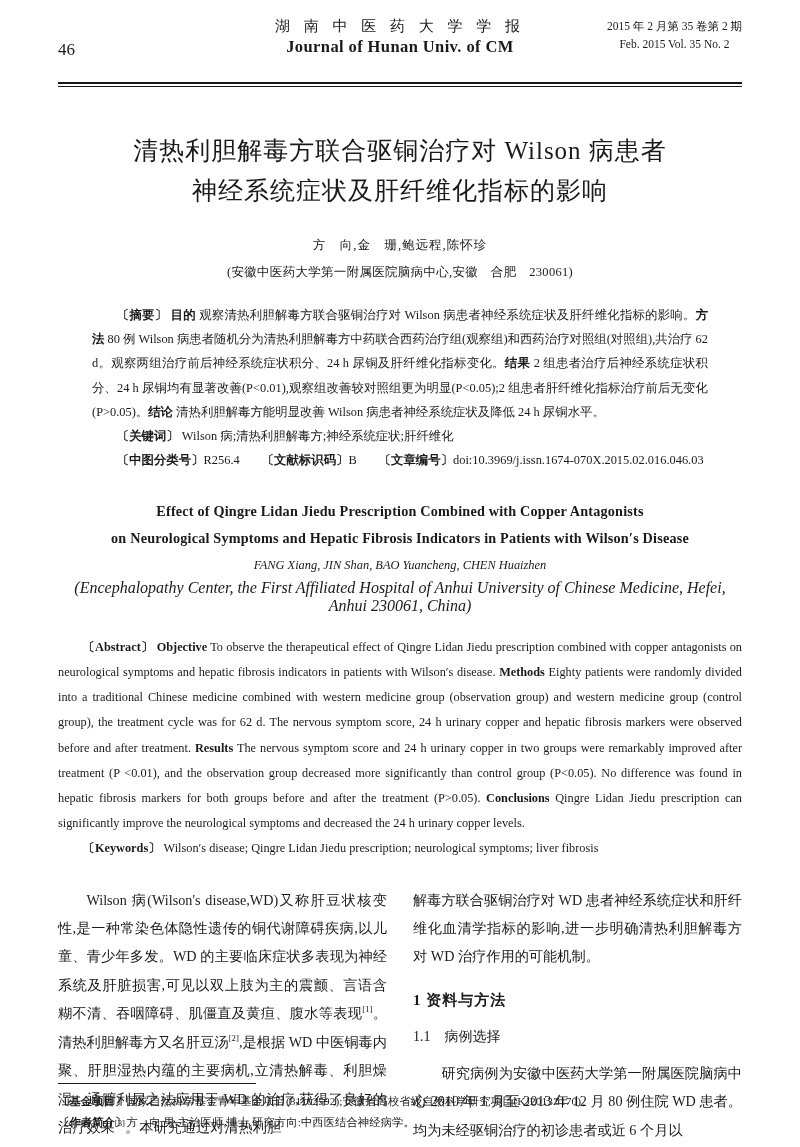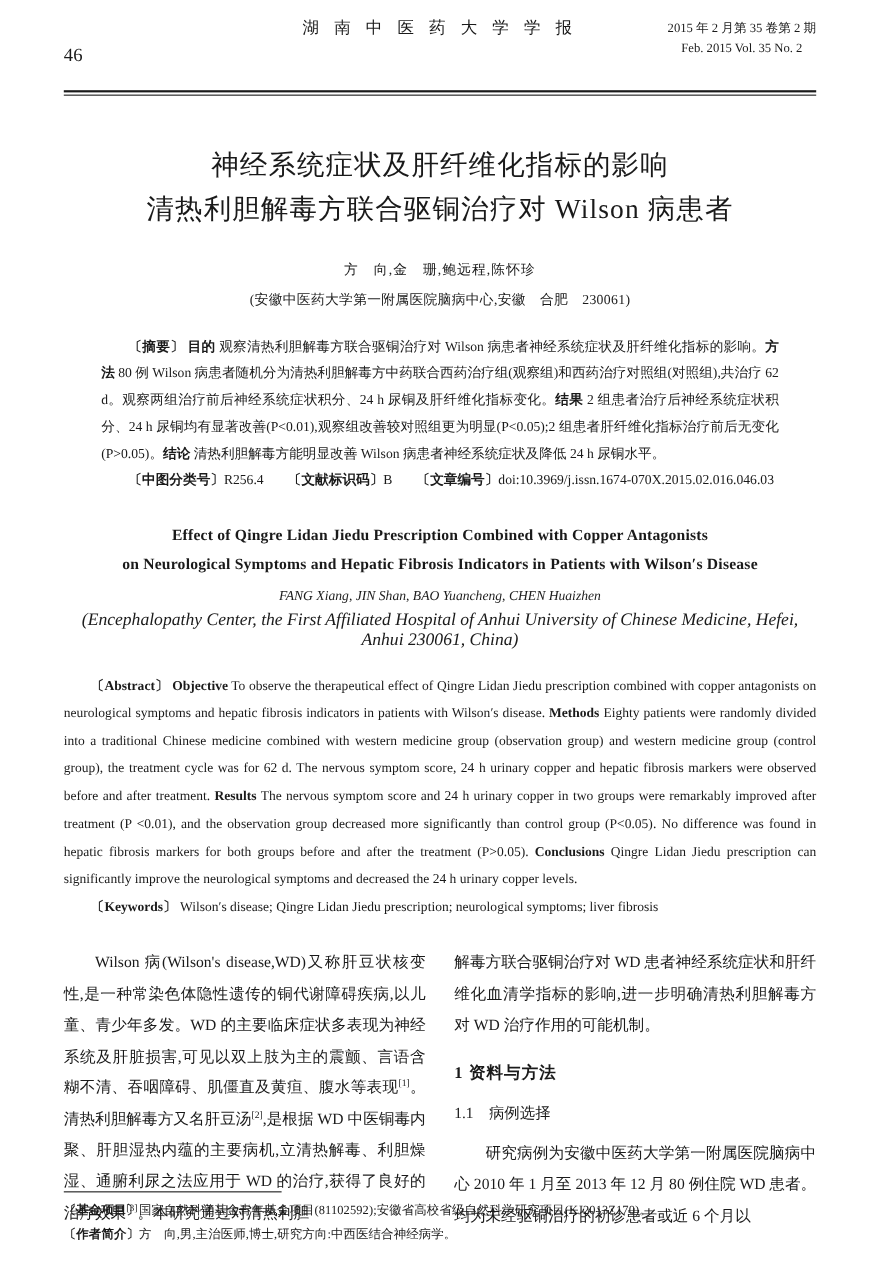--- a/index.html
+++ b/index.html
@@ -196,37 +196,39 @@
 </style>
 </head>
 <body>
 
 <div class="page">
 
   <div class="runhead">
     <div class="runhead-left">46</div>
     <div class="runhead-center">
       <div class="journal-cn">湖 南 中 医 药 大 学 学 报</div>
+      <div class="journal-en">Journal of Hunan Univ. of CM</div>
     </div>
     <div class="runhead-right">
       <div>2015 年 2 月第 35 卷第 2 期</div>
       <div>Feb. 2015  Vol. 35  No. 2</div>
     </div>
   </div>
   <div class="rule-double"></div>
 
   <div class="title-block">
+    <div class="title-cn">清热利胆解毒方联合驱铜治疗对 Wilson 病患者</div>
     <div class="title-cn">神经系统症状及肝纤维化指标的影响</div>
-    <div class="title-cn">清热利胆解毒方联合驱铜治疗对 Wilson 病患者</div>
     <div class="authors-cn">方　向,金　珊,鲍远程,陈怀珍</div>
     <div class="affil-cn">(安徽中医药大学第一附属医院脑病中心,安徽　合肥　230061)</div>
   </div>
 
   <div class="abs-cn">
     <p class="indent2"><span class="b">〔摘要〕</span> <span class="b">目的</span> <span>观察清热利胆解毒方联合驱铜治疗对 Wilson 病患者神经系统症状及肝纤维化指标的影响。</span><span class="b">方法</span> <span>80 例 Wilson 病患者随机分为清热利胆解毒方中药联合西药治疗组(观察组)和西药治疗对照组(对照组),共治疗 62 d。观察两组治疗前后神经系统症状积分、24 h 尿铜及肝纤维化指标变化。</span><span class="b">结果</span> <span>2 组患者治疗后神经系统症状积分、24 h 尿铜均有显著改善(P&lt;0.01),观察组改善较对照组更为明显(P&lt;0.05);2 组患者肝纤维化指标治疗前后无变化(P&gt;0.05)。</span><span class="b">结论</span> <span>清热利胆解毒方能明显改善 Wilson 病患者神经系统症状及降低 24 h 尿铜水平。</span></p>
+    <p class="indent2 kw-line"><span class="b">〔关键词〕</span> <span>Wilson 病;清热利胆解毒方;神经系统症状;肝纤维化</span></p>
     <p class="indent2 clc-line"><span class="b">〔中图分类号〕</span><span>R256.4</span><span class="b sp-l">〔文献标识码〕</span><span>B</span><span class="b sp-l">〔文章编号〕</span><span>doi:10.3969/j.issn.1674-070X.2015.02.016.046.03</span></p>
   </div>
 
   <div class="title-en">Effect of Qingre Lidan Jiedu Prescription Combined with Copper Antagonists</div>
   <div class="title-en" style="margin-top:0">on Neurological Symptoms and Hepatic Fibrosis Indicators in Patients with Wilson′s Disease</div>
   <div class="authors-en">FANG Xiang, JIN Shan, BAO Yuancheng, CHEN Huaizhen</div>
   <div class="affil-en">(Encephalopathy Center, the First Affiliated Hospital of Anhui University of Chinese Medicine, Hefei, Anhui 230061, China)</div>
 
   <div class="abs-en">
     <p class="indent2"><span class="b">〔Abstract〕</span> <span class="b">Objective</span> <span>To observe the therapeutical effect of Qingre Lidan Jiedu prescription combined with copper antagonists on neurological symptoms and hepatic fibrosis indicators in patients with Wilson′s disease.</span> <span class="b">Methods</span> <span>Eighty patients were randomly divided into a traditional Chinese medicine combined with western medicine group (observation group) and western medicine group (control group), the treatment cycle was for 62 d. The nervous symptom score, 24 h urinary copper and hepatic fibrosis markers were observed before and after treatment.</span> <span class="b">Results</span> <span>The nervous symptom score and 24 h urinary copper in two groups were remarkably improved after treatment  (P &lt;0.01), and the observation group decreased more significantly than control group (P&lt;0.05). No difference was found in hepatic fibrosis markers for both groups before and after the treatment (P&gt;0.05).</span> <span class="b">Conclusions</span> <span>Qingre Lidan Jiedu prescription can significantly improve the neurological symptoms and decreased the 24 h urinary copper levels.</span></p>

